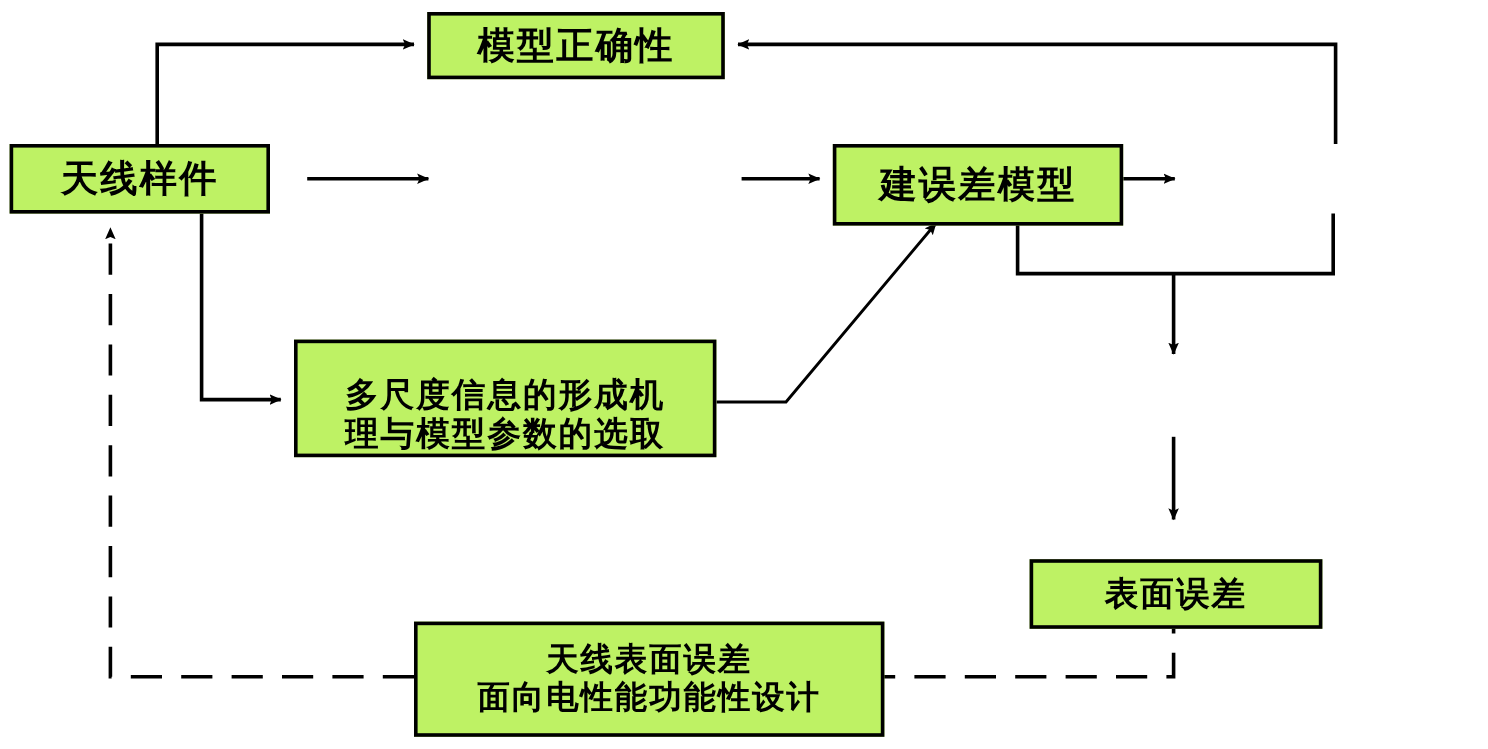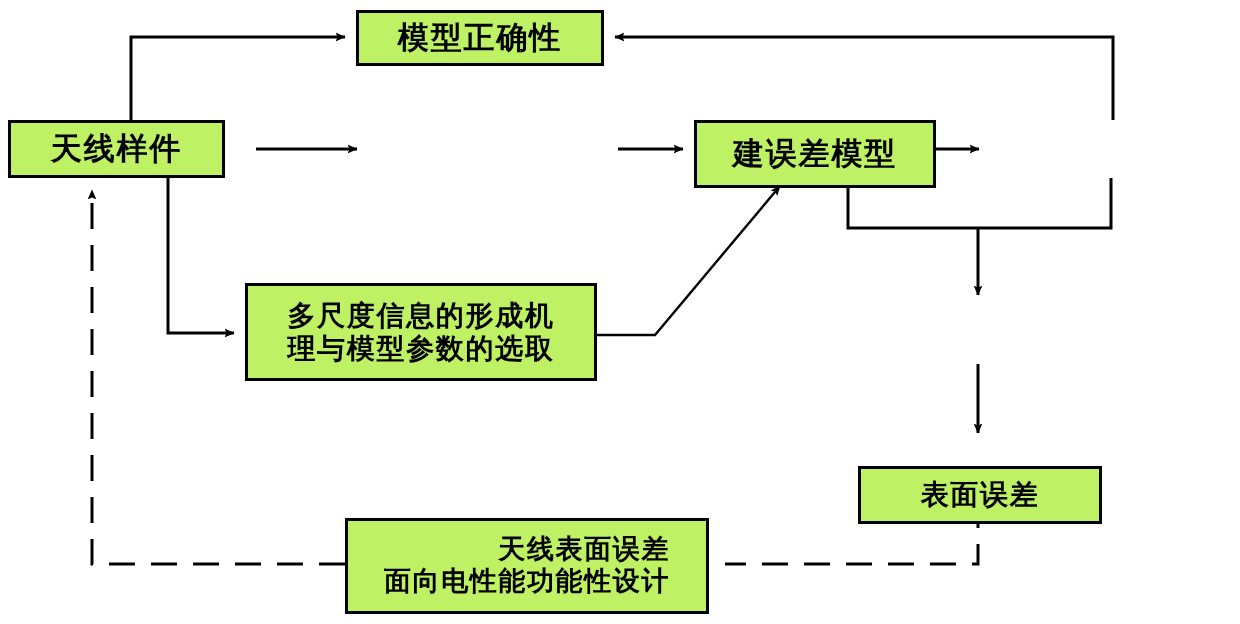--- a/index.html
+++ b/index.html
@@ -93,28 +93,28 @@
   <div class="node sz-lg" style="left:8px; top:120px; width:217px; height:58px;">
     <span class="label">天线样件</span>
   </div>
 
 
   <div class="node sz-lg" style="left:694px; top:120px; width:242px; height:68px;">
     <span class="label">建误差模型</span>
   </div>
 
 
-  <div class="node sz-md" style="left:245px; top:283px; width:352px; height:98px;">
+  <div class="node sz-md" style="left:245px; top:283px; width:352px; height:98px;align-items:flex-end;">
     <span class="label">多尺度信息的形成机
 理与模型参数的选取</span>
   </div>
 
 
   <div class="node sz-md" style="left:858px; top:444px; width:244px; height:58px;margin-top:22px;">
     <span class="label">表面误差</span>
   </div>
 
-  <div class="node sz-sm" style="left:345px; top:518px; width:364px; height:96px;text-align:right;">
+  <div class="node sz-sm" style="left:345px; top:518px; width:392px; height:96px;">
     <span class="label">天线表面误差
 面向电性能功能性设计</span>
   </div>
 
 </div>
 
 </body></html>

